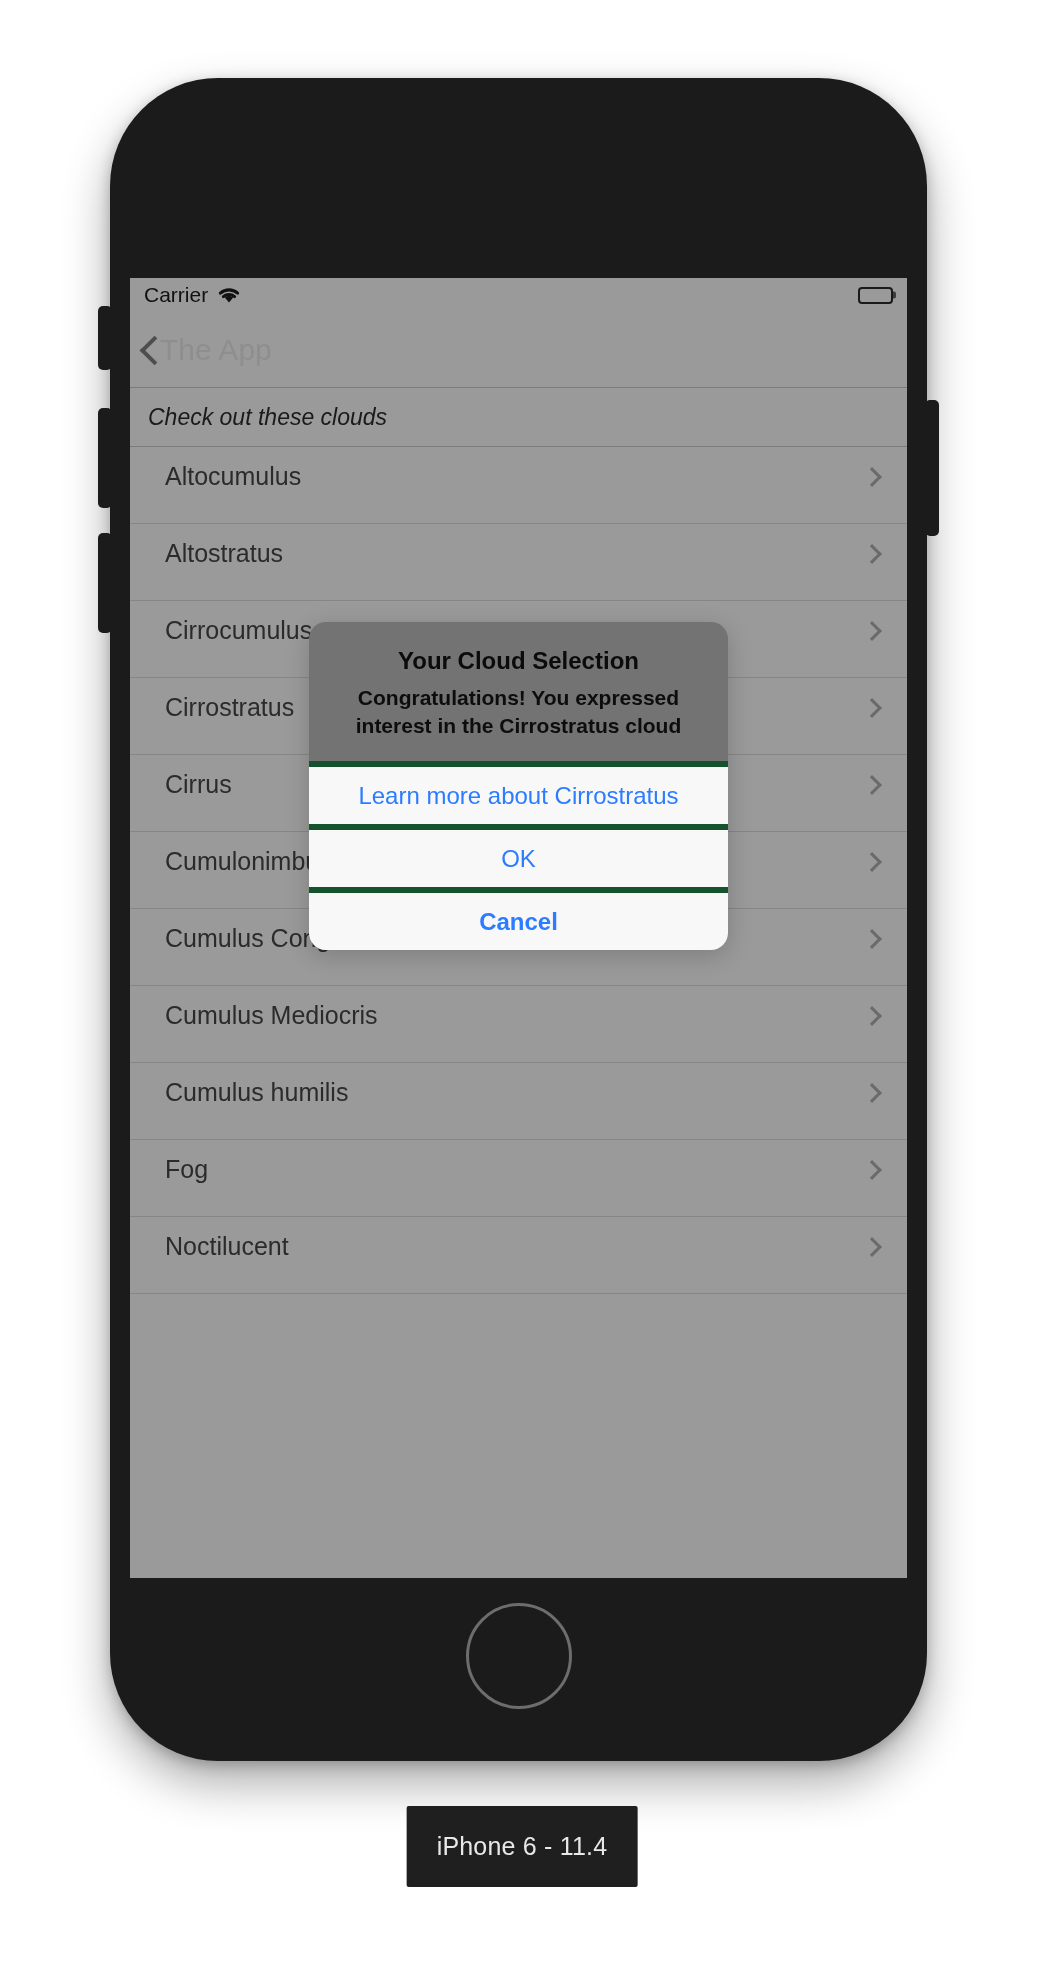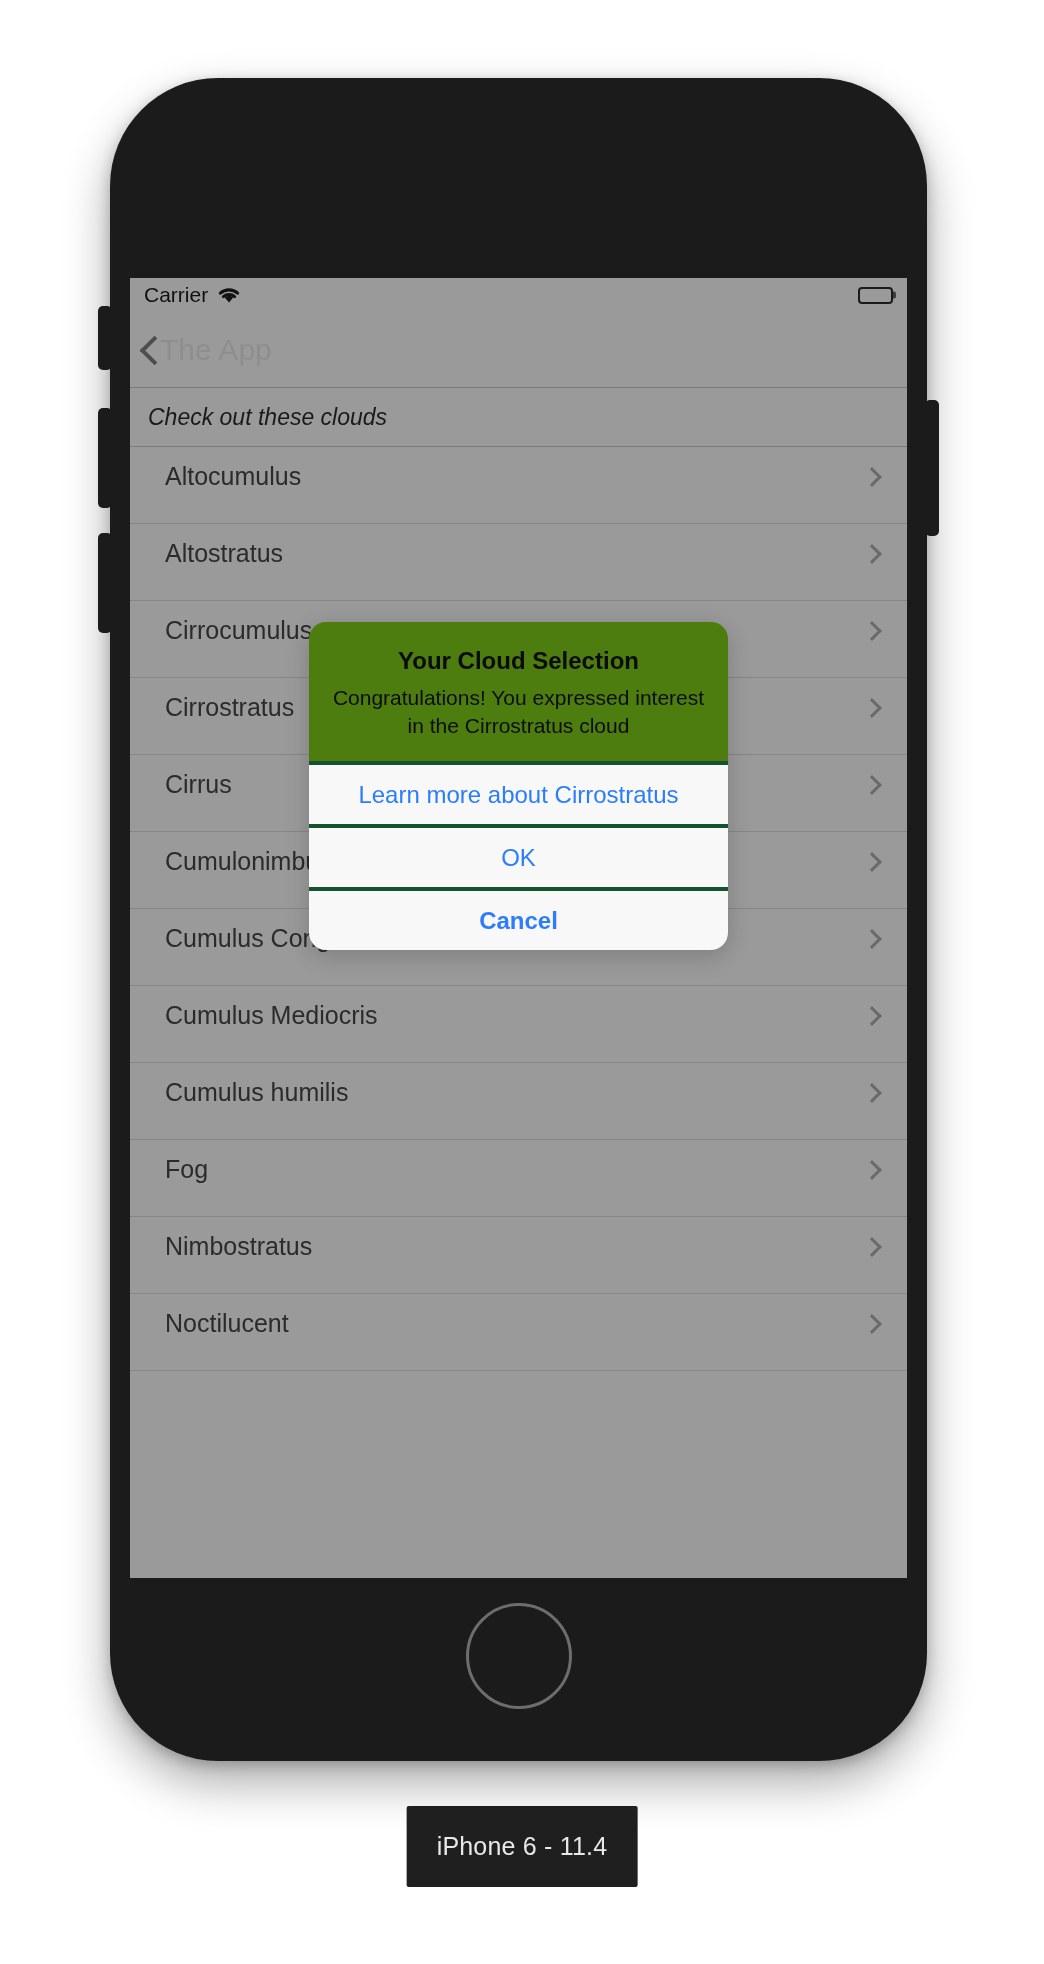--- a/index.html
+++ b/index.html
@@ -183,42 +183,43 @@
     left: 0; top: 0; right: 0; bottom: 0;
     display: flex;
     align-items: flex-start;
     justify-content: center;
     pointer-events: none;
   }
   #alert {
     pointer-events: auto;
     margin-top: 344px;
     width: 419px;
-    background: #4d7c0f;
+    background: #737373;
     border-radius: 17px;
     overflow: hidden;
     box-shadow: 0 6px 24px rgba(0,0,0,0.18);
   }
   #alert-head {
     padding: 25px 22px 22px 22px;
     text-align: center;
   }
   #alert-title {
     font-size: 24px;
     font-weight: bold;
     color: #0b0b0b;
     margin-bottom: 9px;
   }
   #alert-message {
     font-size: 21px;
     color: #0d0d0d;
     line-height: 1.32;
+    font-weight: bold;
   }
   .alert-button {
-    border-top: 4px solid #14532d;
+    border-top: 6px solid #14532d;
     height: 63px;
     display: flex;
     align-items: center;
     justify-content: center;
     font-size: 24px;
     color: #2b7cff;
     background: #f8f8f8;
     cursor: pointer;
   }
   .alert-button.bold { font-weight: bold; }
@@ -314,24 +315,20 @@
           </div>
           <div class="cloud-row">
             <span class="label">Cumulus humilis</span>
             <span class="chev-right"></span>
           </div>
           <div class="cloud-row">
             <span class="label">Fog</span>
             <span class="chev-right"></span>
           </div>
           <div class="cloud-row">
-            <span class="label">Nimbostratus</span>
-            <span class="chev-right"></span>
-          </div>
-          <div class="cloud-row">
             <span class="label">Noctilucent</span>
             <span class="chev-right"></span>
           </div>
         </div>
 
       <div id="alert-overlay">
         <div id="alert">
           <div id="alert-head">
             <div id="alert-title">Your Cloud Selection</div>
             <div id="alert-message">Congratulations! You expressed interest in the Cirrostratus cloud</div>

